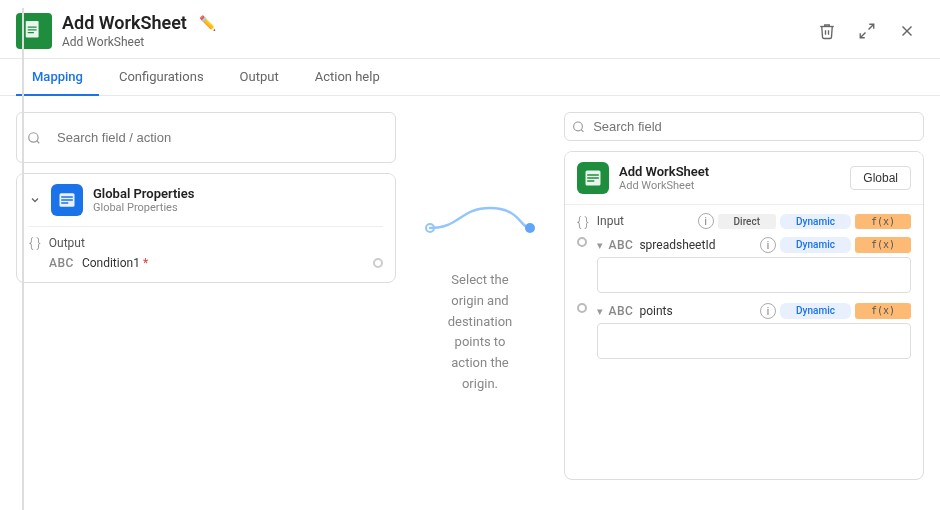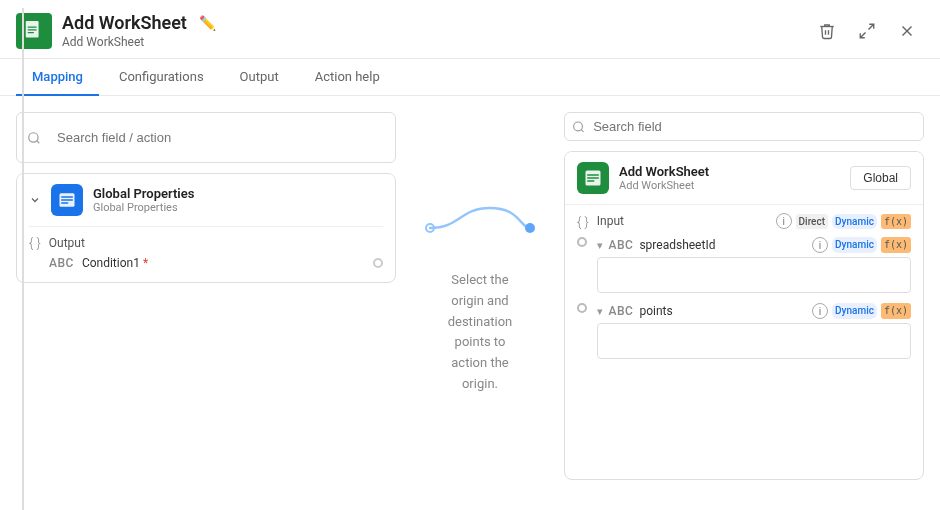--- a/index.html
+++ b/index.html
@@ -302,21 +302,21 @@
       margin-bottom: 8px;
     }
     .input-badges {
       margin-left: auto;
       display: flex;
       gap: 4px;
       align-items: center;
     }
     .badge {
       font-size: 10px;
-      padding: 2px 3px;
+      padding: 2px 16px;
       border-radius: 3px;
       font-weight: 500;
     }
     .badge-direct {
       background: #f0f0f0;
       color: #555;
     }
     .badge-dynamic {
       background: #e8f0fe;
       color: #1a73e8;

